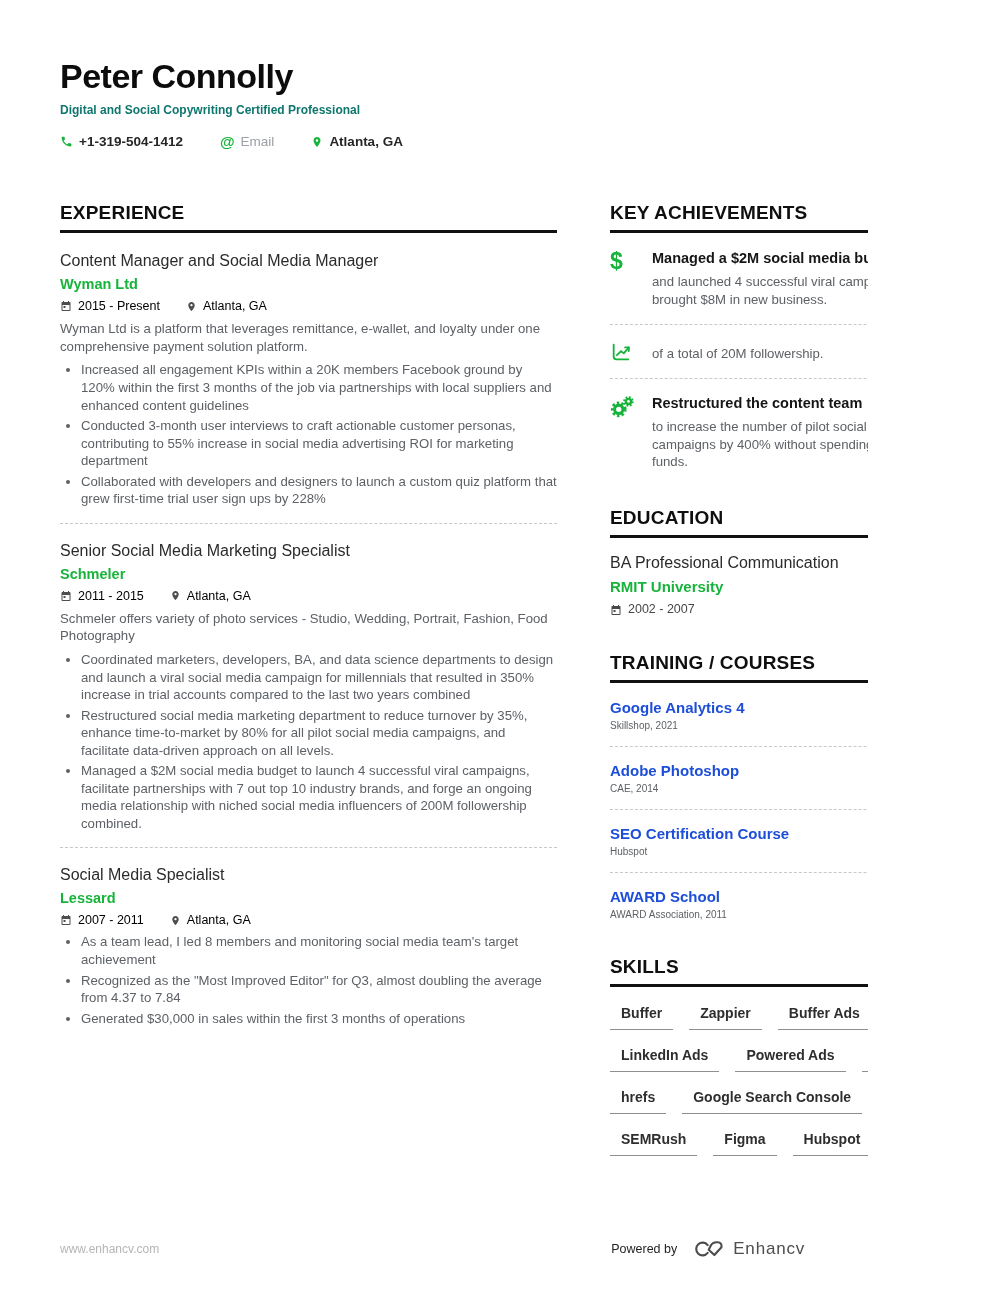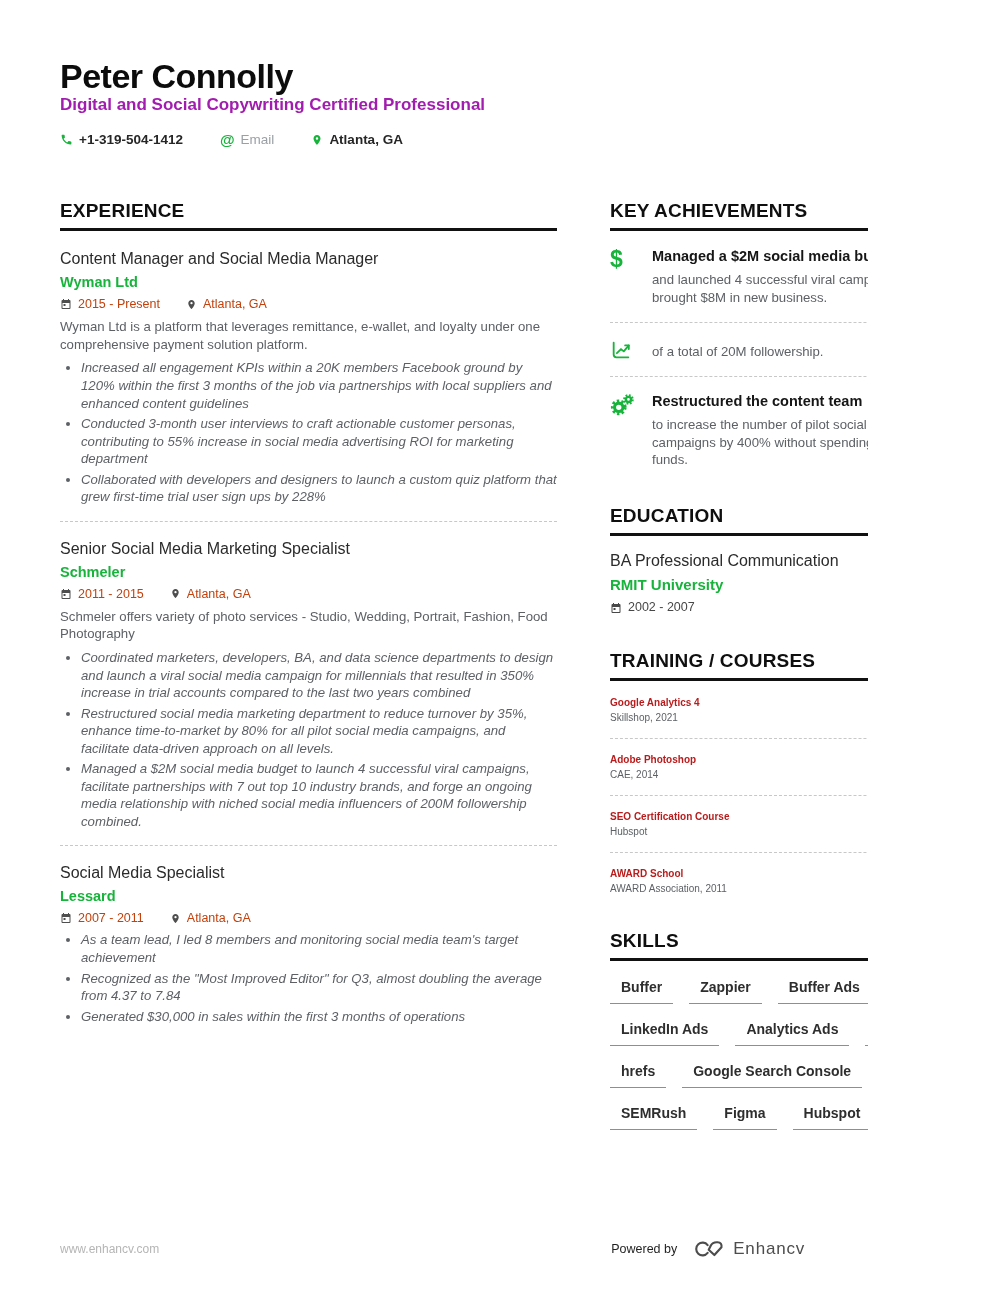--- a/index.html
+++ b/index.html
@@ -20,23 +20,24 @@
 
   
   .name {
     font-size: 34px;
     font-weight: 800;
     letter-spacing: -0.5px;
     color: #0c0c0c;
     line-height: 1.1;
   }
   .headline {
-    font-size: 17px;
+    margin-top: 8px;
+    font-size: 12px;
     font-weight: 700;
-    color: #a21caf;
+    color: #0f766e;
   }
   .contact-row {
     margin-top: 16px;
     display: flex;
     align-items: center;
     gap: 37px;
     font-size: 13.5px;
     font-weight: 700;
     color: #262626;
   }
@@ -64,31 +65,31 @@
   
   .job { padding: 2px 0 0 0; }
   .job-title { font-size: 16px; color: #2b2b2b; line-height: 1.25; }
   .company { margin-top: 5px; font-size: 14.5px; font-weight: 700; color: #17b33b; }
   .meta-row {
     margin-top: 7px;
     display: flex;
     align-items: center;
     gap: 26px;
     font-size: 12.5px;
-    color: #c2410c;
+    color: #000000;
   }
   .meta-item { display: flex; align-items: center; gap: 6px; }
   .meta-item svg { color: #4e4e4e; }
   .job-desc {
     margin-top: 7px;
     font-size: 13.2px;
     color: #5d6166;
     line-height: 1.33;
   }
-  ul.bullets { margin: 6px 0 0 0; padding-left: 21px; font-style: italic; }
+  ul.bullets { margin: 6px 0 0 0; padding-left: 21px; }
   ul.bullets li {
     font-size: 13.2px;
     color: #5d6166;
     line-height: 1.33;
     margin-bottom: 3px;
   }
   .dashed-divider {
     border: none;
     border-top: 1.5px dashed #c8c8c8;
     margin: 15px 0 15px 0;
@@ -106,21 +107,21 @@
   .ach-body { flex: 1; }
   .ach-title { font-size: 14.5px; font-weight: 700; color: #161616; line-height: 1.3; }
   .ach-desc { margin-top: 5px; font-size: 13.2px; color: #5d6166; line-height: 1.35; }
 
   
   .degree { font-size: 16px; color: #2b2b2b; }
   .school { margin-top: 6px; font-size: 15px; font-weight: 700; color: #17b33b; }
   .edu-meta { margin-top: 7px; display: flex; align-items: flex-end; gap: 6px; font-size: 12.5px; color: #474747; }
 
   
-  .training-item .t-title { font-size: 10px; font-weight: 700; color: #b91c1c; }
+  .training-item .t-title { font-size: 15px; font-weight: 700; color: #1d4ed8; }
   .training-item .t-sub { margin-top: 4px; font-size: 10px; color: #5d6166; }
 
   
   .skills-wrap { display: flex; flex-wrap: wrap; column-gap: 16px; row-gap: 15px; }
   .skill-tag {
     font-size: 14px;
     font-weight: 700;
     color: #2e2e2e;
     padding: 2px 11px 8px 11px;
     border-bottom: 1.5px solid #8f8f8f;
@@ -346,21 +347,21 @@
           </div>
         </div>
 
         <div class="section">
           <div class="section-heading">SKILLS</div>
           <div class="skills-wrap">
             <span class="skill-tag">Buffer</span>
             <span class="skill-tag">Zappier</span>
             <span class="skill-tag">Buffer Ads</span>
             <span class="skill-tag">LinkedIn Ads</span>
-            <span class="skill-tag">Analytics Ads</span>
+            <span class="skill-tag">Powered Ads</span>
             <span class="skill-tag">SEO</span>
             <span class="skill-tag">hrefs</span>
             <span class="skill-tag">Google Search Console</span>
             <span class="skill-tag">SEMRush</span>
             <span class="skill-tag">Figma</span>
             <span class="skill-tag">Hubspot</span>
           </div>
         </div>
 
       </div>

